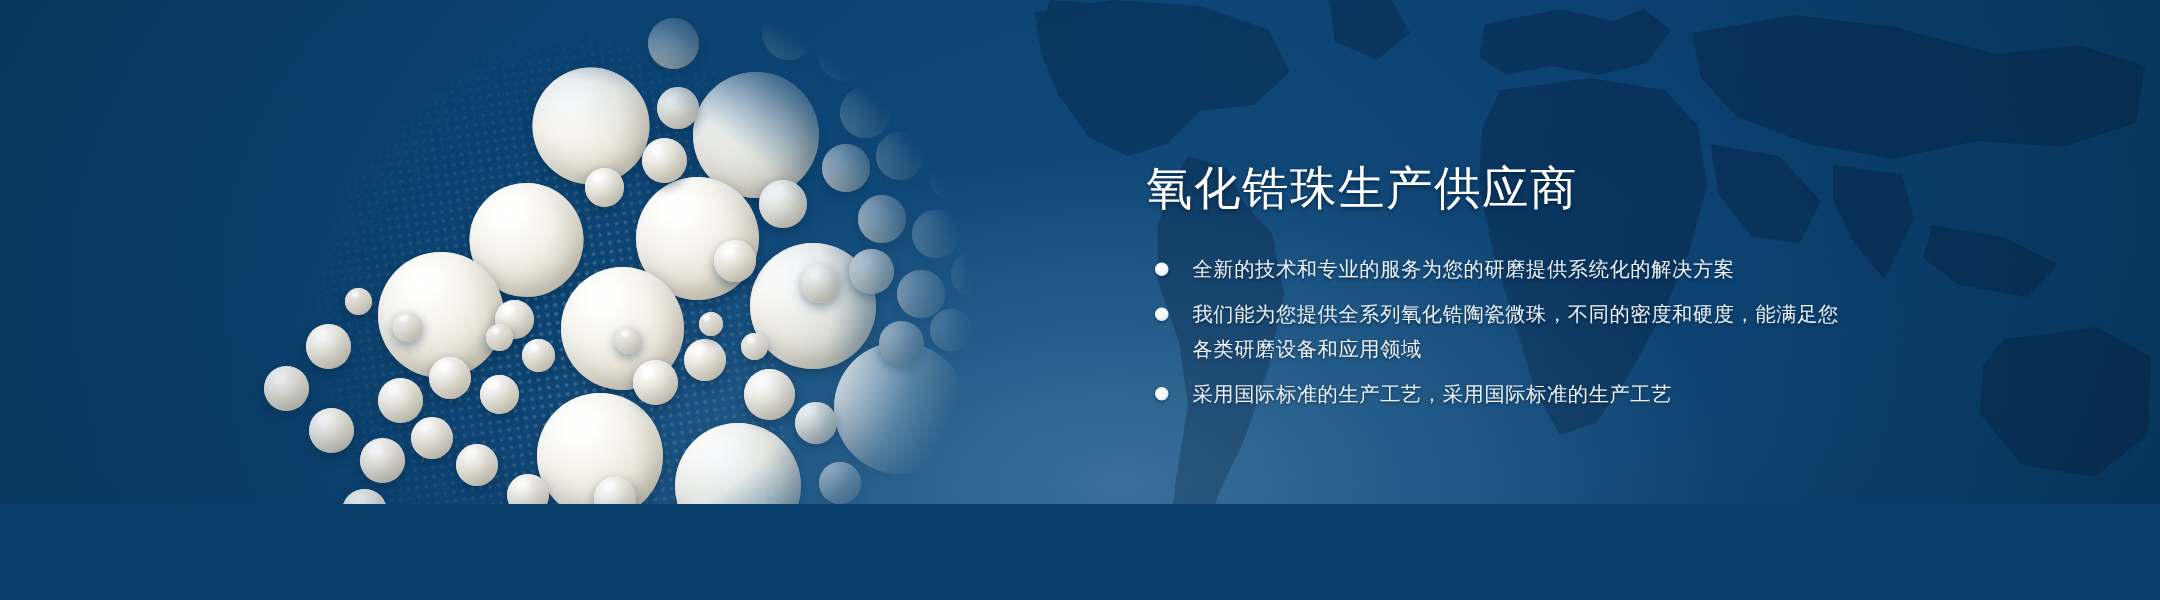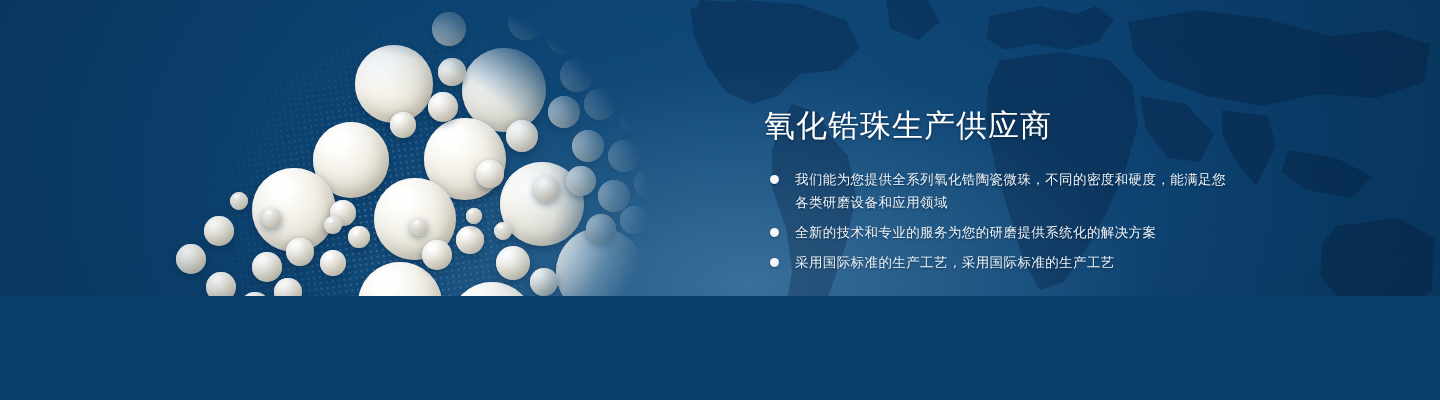--- a/index.html
+++ b/index.html
@@ -8,21 +8,21 @@
     padding: 0;
     background: #0a3f6c;
   }
   body {
     font-family: "Liberation Sans", "DejaVu Sans", sans-serif;
   }
 
   .banner {
     position: relative;
     width: 1440px;
-    height: 296px;
+    height: 336px;
     overflow: hidden;
     background: #0a3f6c;
   }
 
   
   .bg-base {
     position: absolute;
     inset: 0;
     background:
       radial-gradient(ellipse 620px 330px at 52% 96%,
@@ -270,25 +270,25 @@
   </div>
 
   <div class="bg-vignette"></div>
 
   <div class="copy">
     <h1 class="headline">氧化锆珠生产供应商</h1>
 
     <ul class="bullets">
       <li class="bullet">
         <span class="dot"></span>
-        <span>我们能为您提供全系列氧化锆陶瓷微珠，不同的密度和硬度，能满足您各类研磨设备和应用领域</span>
+        <span>全新的技术和专业的服务为您的研磨提供系统化的解决方案</span>
       </li>
       <li class="bullet">
         <span class="dot"></span>
-        <span>全新的技术和专业的服务为您的研磨提供系统化的解决方案</span>
+        <span>我们能为您提供全系列氧化锆陶瓷微珠，不同的密度和硬度，能满足您各类研磨设备和应用领域</span>
       </li>
       <li class="bullet">
         <span class="dot"></span>
         <span>采用国际标准的生产工艺，采用国际标准的生产工艺</span>
       </li>
     </ul>
   </div>
 
 </div>
 

